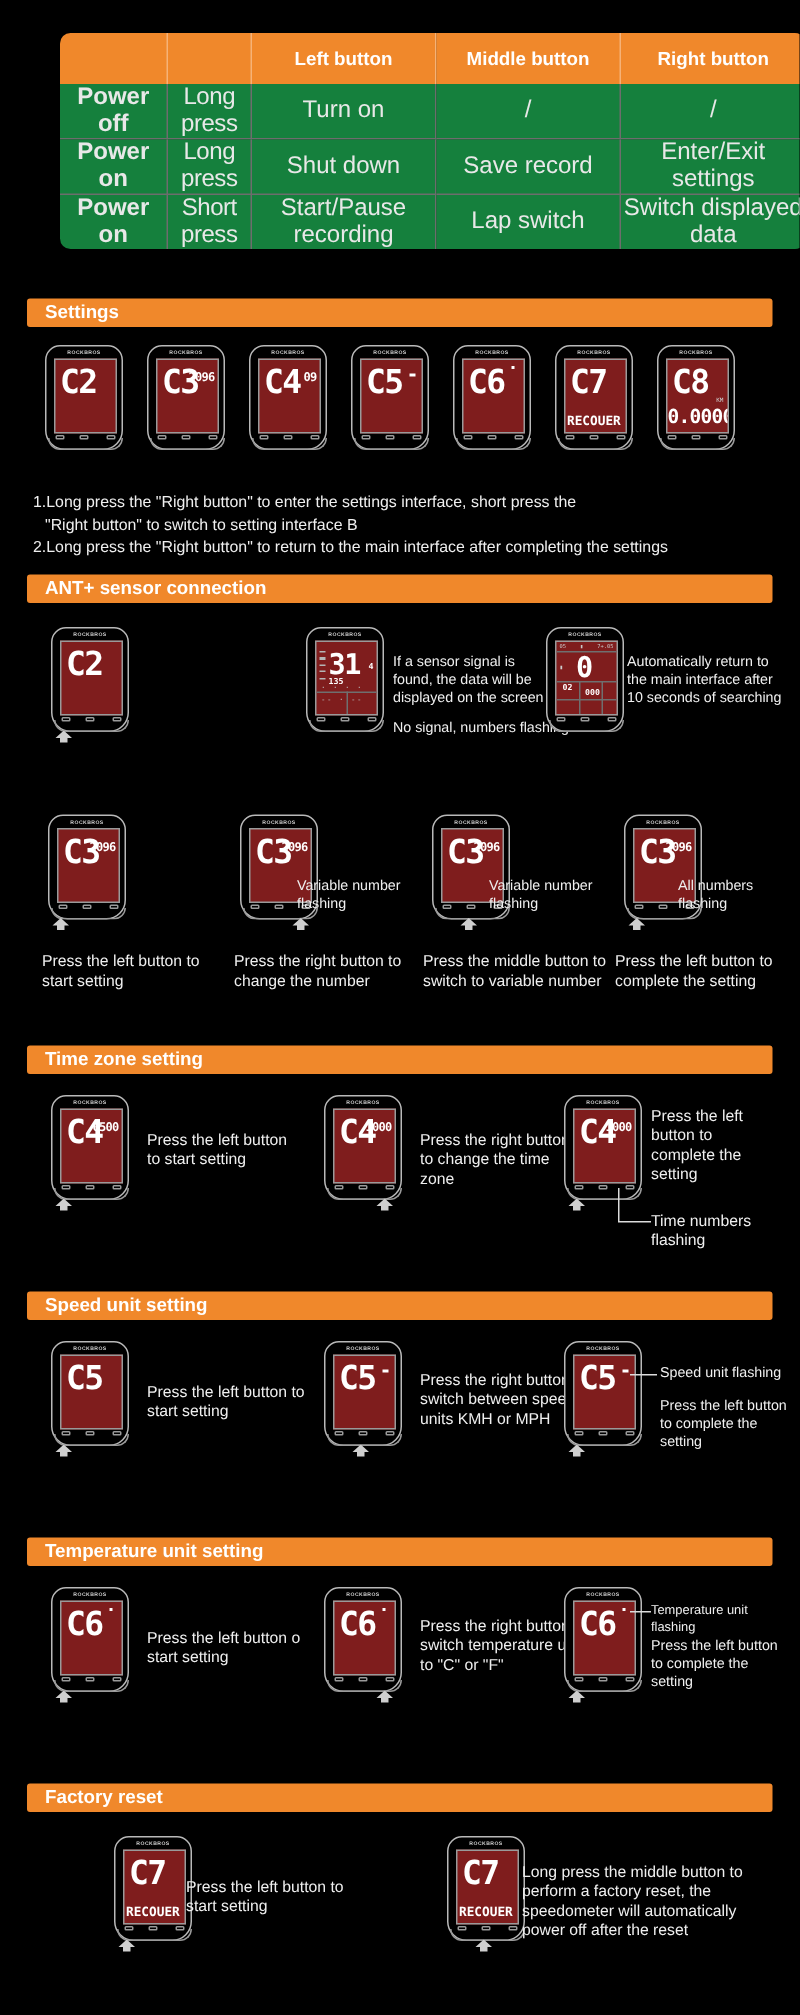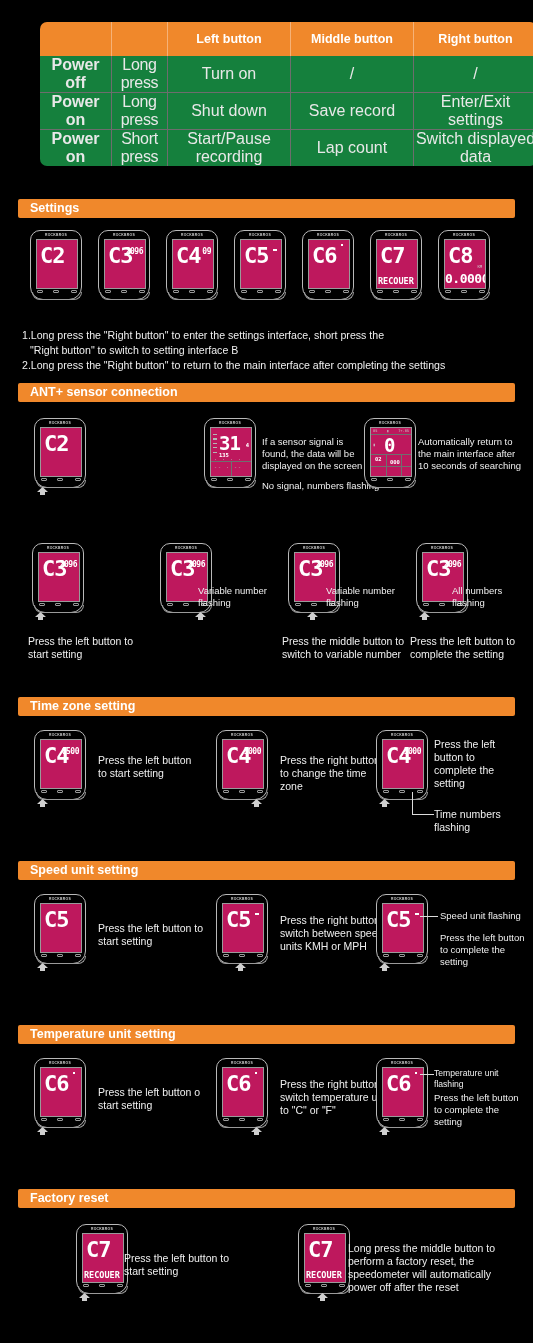--- a/index.html
+++ b/index.html
@@ -94,21 +94,21 @@
     letter-spacing: 0.3px;
     color: #cfcfcf;
     font-family: "Liberation Sans", sans-serif;
     font-weight: bold;
   }
   .dev-screen {
     position: absolute;
     left: 5px; top: 8px;
     width: 42px; height: 50px;
     border: 1px solid #9a9a9a;
-    background: #be185d;
+    background: #7f1d1d;
     overflow: hidden;
   }
   .dev-btns {
     position: absolute;
     left: 5px; bottom: 4px;
     width: 42px; height: 6px;
   }
   .dev-btns i {
     position: absolute;
     width: 6px; height: 2.5px;
@@ -302,21 +302,21 @@
           <td class="state-cell">Power on</td>
           <td class="press-cell">Long press</td>
           <td>Shut down</td>
           <td>Save record</td>
           <td>Enter/Exit settings</td>
         </tr>
         <tr>
           <td class="state-cell">Power on</td>
           <td class="press-cell">Short press</td>
           <td>Start/Pause recording</td>
-          <td>Lap count</td>
+          <td>Lap switch</td>
           <td>Switch displayed data</td>
         </tr>
       </tbody>
     </table>
   </div>
 
   <div class="sec" style="margin-top:33px">
     <div class="bar">Settings</div>
 
     <div class="row" style="height:92px; margin-top:12px;">
@@ -571,20 +571,21 @@
           </div>
           <div class="dev-foot"></div>
         </div>
         <div class="uparrow" style="left:34px;">
           <svg width="13" height="9" viewBox="0 0 13 9">
               <path d="M6.5 0 L12 5 L9 5 L9 8 L4 8 L4 5 L1 5 Z" fill="#cfcfcf"></path>
             </svg>
         </div>
       </div>
       <div class="ctext sm" style="left:198px; top:42px; width:90px;">Variable number flashing</div>
+      <div class="ctext" style="left:156px; top:92px; width:118px;">Press the right button to change the number</div>
 
       <div class="device" style="position:absolute; left:288px; top:0;">
         <div class="dev-body">
           <div class="dev-brand">ROCKBROS</div>
           <div class="dev-screen">
             <div class="lcd-code">C3</div>
             <div class="lcd-sub">2096</div>
           </div>
           <div class="dev-btns">
             <i class="b1"></i>

